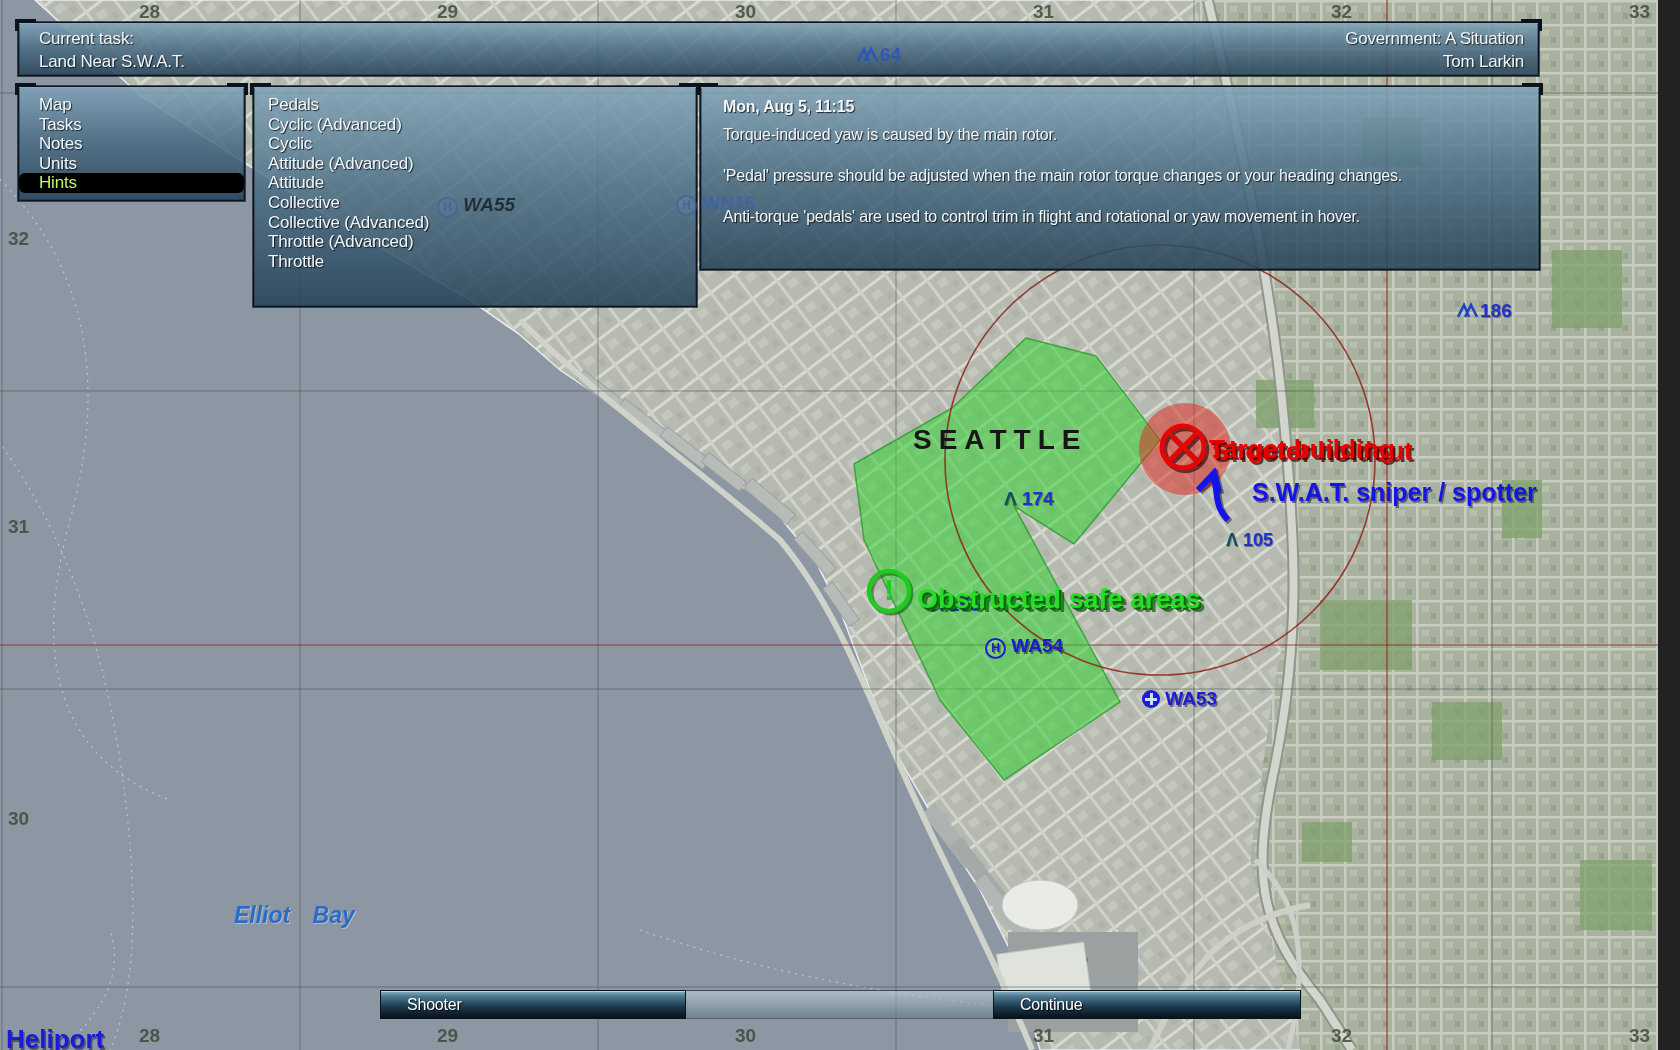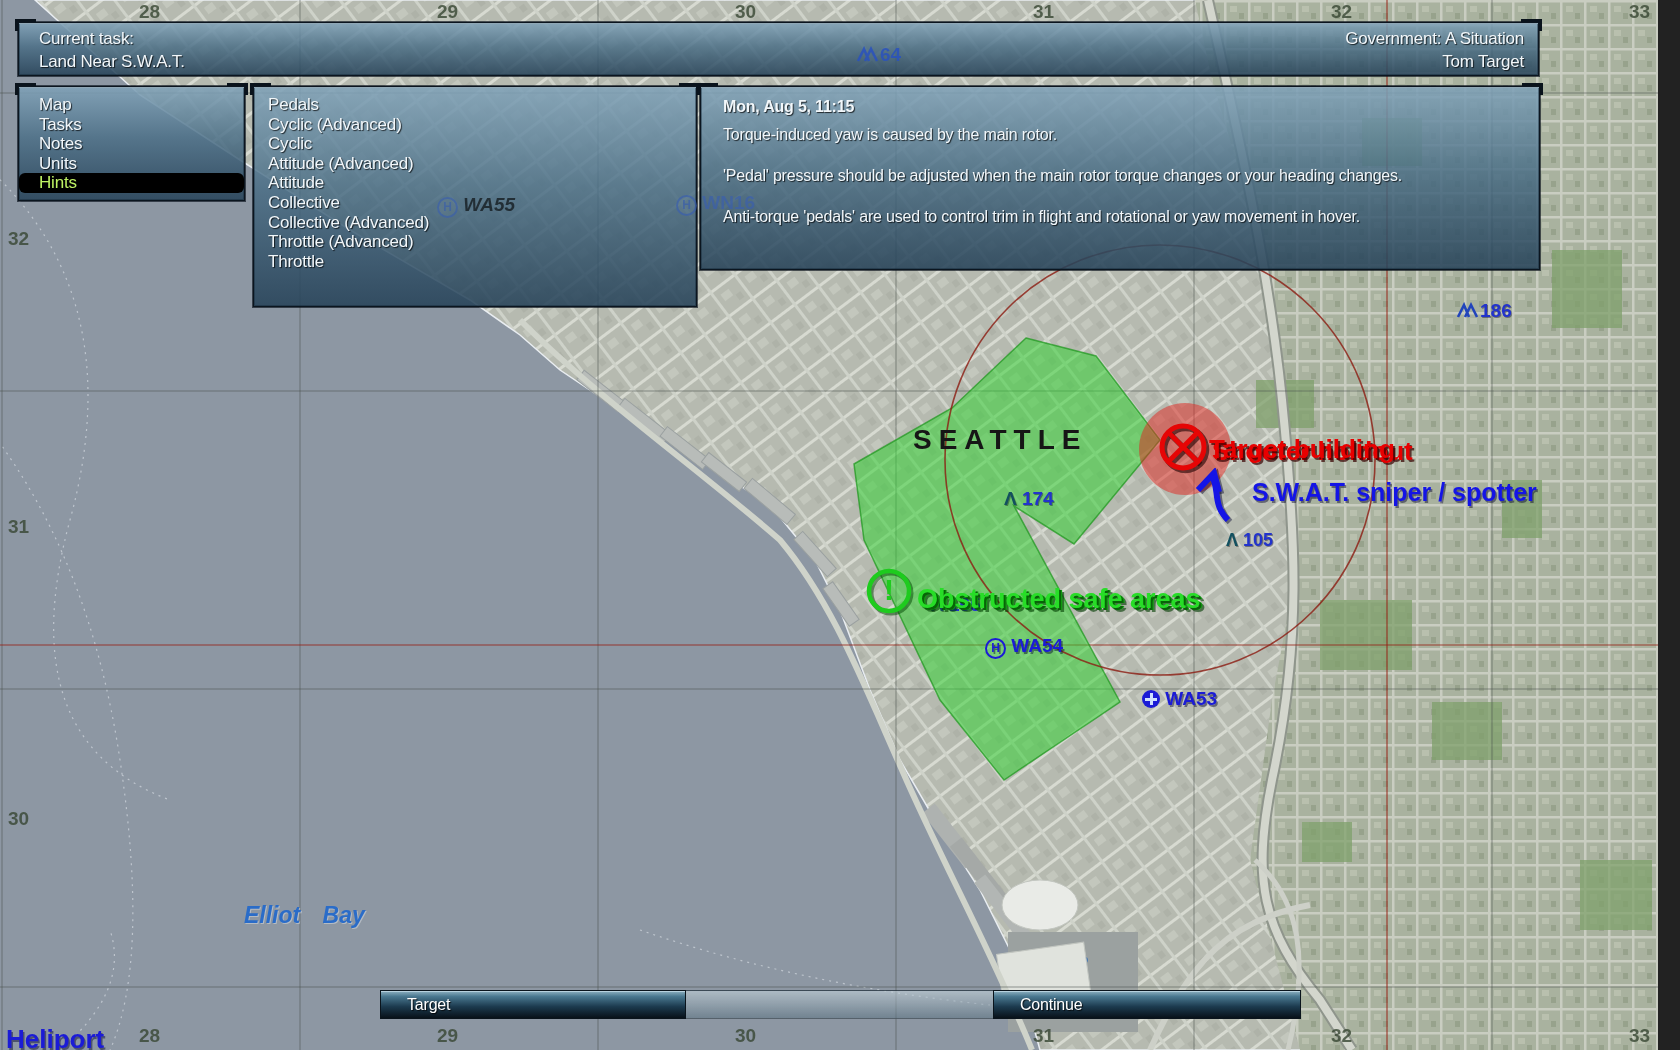--- a/index.html
+++ b/index.html
@@ -160,21 +160,21 @@
   <span class="gridnum" style="left:1033px;top:1025px;">31</span>
   <span class="gridnum" style="left:1331px;top:1025px;">32</span>
   <span class="gridnum" style="left:1629px;top:1025px;">33</span>
 
   <span class="gridnum" style="left:8px;top:228px;">32</span>
   <span class="gridnum" style="left:8px;top:516px;">31</span>
   <span class="gridnum" style="left:8px;top:808px;">30</span>
 
   <span class="maplbl" style="left:913px;top:424px;font-size:28px;letter-spacing:7px;color:#161616;">SEATTLE</span>
 
-  <span class="maplbl" style="left:244px;top:902px;font-size:23px;font-style:italic;color:#2a6cc8;word-spacing:16px;text-shadow:1px 1px 0 rgba(255,255,255,.35);">Elliot Bay</span>
+  <span class="maplbl" style="left:234px;top:902px;font-size:23px;font-style:italic;color:#2a6cc8;word-spacing:16px;text-shadow:1px 1px 0 rgba(255,255,255,.35);">Elliot Bay</span>
 
   <span class="maplbl blue" style="left:6px;top:1024px;font-size:26px;">Heliport</span>
 
   <span class="maplbl" style="left:931px;top:594px;font-size:19px;z-index:2;">
     <span class="teal">Λ</span>
     <span style="color:#2233cc;">165</span>
   </span>
 
   <span class="maplbl" style="left:863px;top:564px;z-index:3;">
     <svg width="54" height="54" style="vertical-align:-16px;">
@@ -238,21 +238,21 @@
       <span style="position:absolute;left:8px;top:3px;width:2.5px;height:12px;background:#cfe0ff;"></span>
       <span style="position:absolute;left:3px;top:8px;width:12px;height:2.5px;background:#cfe0ff;"></span>
     </span>
     <span>WA53</span>
   </span>
 
   <div class="panel" style="left:18px;top:22px;width:1519px;height:52px;z-index:20;">
     <div class="ptext" style="position:absolute;left:20px;top:6px;font-size:17px;">Current task:</div>
     <div class="ptext" style="position:absolute;left:20px;top:29px;font-size:17px;">Land Near S.W.A.T.</div>
     <div class="ptext" style="position:absolute;right:14px;top:6px;font-size:17px;">Government: A Situation</div>
-    <div class="ptext" style="position:absolute;right:14px;top:29px;font-size:17px;">Tom Target</div>
+    <div class="ptext" style="position:absolute;right:14px;top:29px;font-size:17px;">Tom Larkin</div>
   </div>
 
   <div class="panel" style="left:18px;top:86px;width:225px;height:113px;z-index:20;">
     <div style="position:absolute;left:0;top:8px;width:100%;">
       <div class="menu-item ptext">Map</div>
       <div class="menu-item ptext">Tasks</div>
       <div class="menu-item ptext">Notes</div>
       <div class="menu-item ptext">Units</div>
       <div class="menu-item ptext sel">Hints</div>
     </div>
@@ -287,16 +287,16 @@
     <span class="hicon" style="border-color:#3a5fb0;color:#3a5fb0;">H</span>
     <span style="color:#3a5fb0;">WN16</span>
   </span>
   <span class="maplbl" style="left:856px;top:44px;font-size:19px;z-index:30;opacity:.85;">
     <svg width="24" height="17" style="vertical-align:-2px;">
       <path d="M2,15 L8,3 L13,15 M9,15 L15,3 L21,15" fill="none" stroke="#2a52be" stroke-width="2.6"></path>
     </svg><span style="color:#2a52be;">64</span>
   </span>
 
   <div class="btnstrip" style="left:686px;width:307px;"></div>
-  <div class="btn" style="left:380px;width:306px;">Target</div>
+  <div class="btn" style="left:380px;width:306px;">Shooter</div>
   <div class="btn" style="left:993px;width:308px;">Continue</div>
 
 </div>
 
 </body></html>

